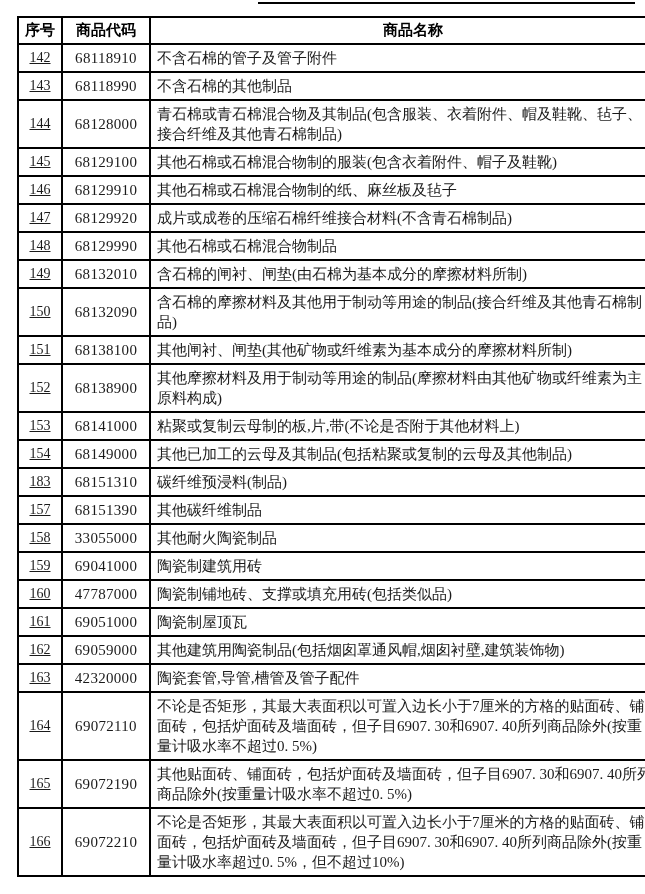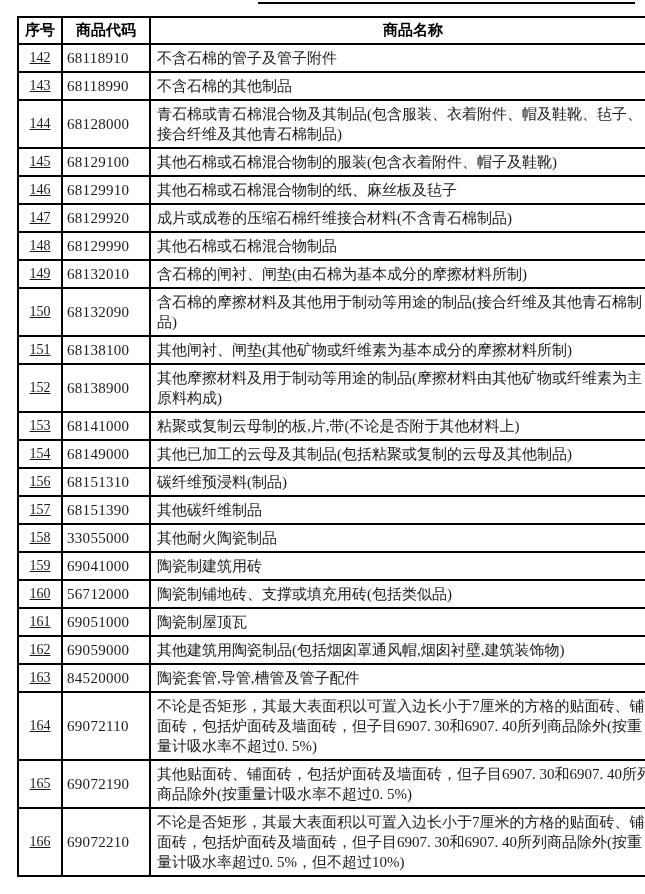--- a/index.html
+++ b/index.html
@@ -54,21 +54,21 @@
     line-height: 20px;
     padding: 3px 4px;
   }
   tbody td.col-no {
     text-align: center;
     font-size: 14px;
     padding: 3px 1px;
     text-decoration: underline;
   }
   tbody td.col-code {
-    text-align: left;
+    text-align: center;
     padding-left: 4px;
     letter-spacing: 0.3px;
   }
   tbody td.col-name {
     text-align: left;
     padding-left: 6px;
     padding-right: 22px;
   }
 </style>
 </head>
@@ -160,21 +160,21 @@
     </tr>
 
     <tr>
       <td class="col-no">154</td>
       <td class="col-code">68149000</td>
       <td class="col-name">其他已加工的云母及其制品(包括粘聚或复制的云母及其他制品)</td>
     </tr>
 
 
     <tr>
-      <td class="col-no">156</td>
+      <td class="col-no">183</td>
       <td class="col-code">68151310</td>
       <td class="col-name">碳纤维预浸料(制品)</td>
     </tr>
 
     <tr>
       <td class="col-no">157</td>
       <td class="col-code">68151390</td>
       <td class="col-name">其他碳纤维制品</td>
     </tr>
 
@@ -185,39 +185,39 @@
     </tr>
 
     <tr>
       <td class="col-no">159</td>
       <td class="col-code">69041000</td>
       <td class="col-name">陶瓷制建筑用砖</td>
     </tr>
 
     <tr>
       <td class="col-no">160</td>
-      <td class="col-code">56712000</td>
+      <td class="col-code">47787000</td>
       <td class="col-name">陶瓷制铺地砖、支撑或填充用砖(包括类似品)</td>
     </tr>
 
     <tr>
       <td class="col-no">161</td>
       <td class="col-code">69051000</td>
       <td class="col-name">陶瓷制屋顶瓦</td>
     </tr>
 
     <tr>
       <td class="col-no">162</td>
       <td class="col-code">69059000</td>
       <td class="col-name">其他建筑用陶瓷制品(包括烟囱罩通风帽,烟囱衬壁,建筑装饰物)</td>
     </tr>
 
     <tr>
       <td class="col-no">163</td>
-      <td class="col-code">84520000</td>
+      <td class="col-code">42320000</td>
       <td class="col-name">陶瓷套管,导管,槽管及管子配件</td>
     </tr>
 
     <tr>
       <td class="col-no">164</td>
       <td class="col-code">69072110</td>
       <td class="col-name">不论是否矩形，其最大表面积以可置入边长小于7厘米的方格的贴面砖、铺面砖，包括炉面砖及墙面砖，但子目6907. 30和6907. 40所列商品除外(按重量计吸水率不超过0. 5%)</td>
     </tr>
 
     <tr>

